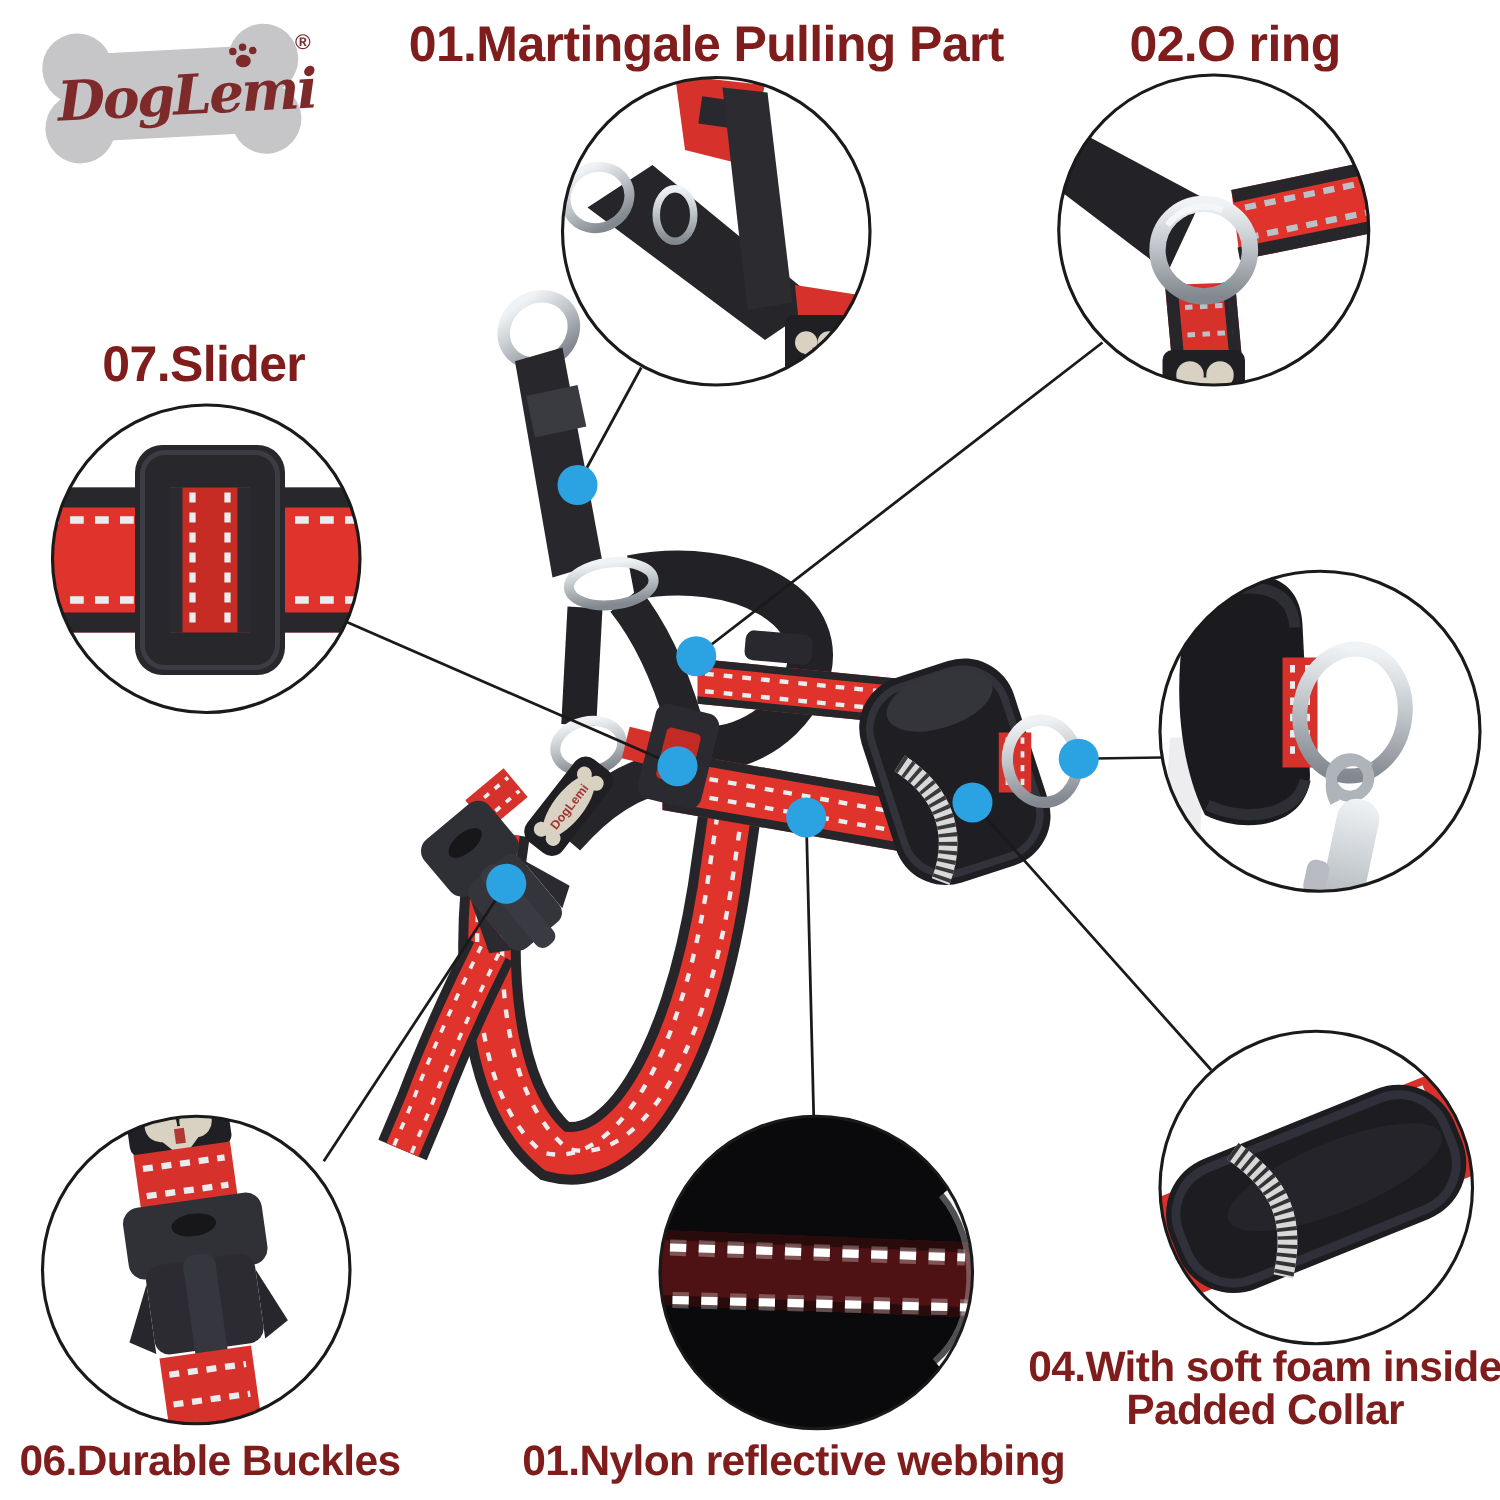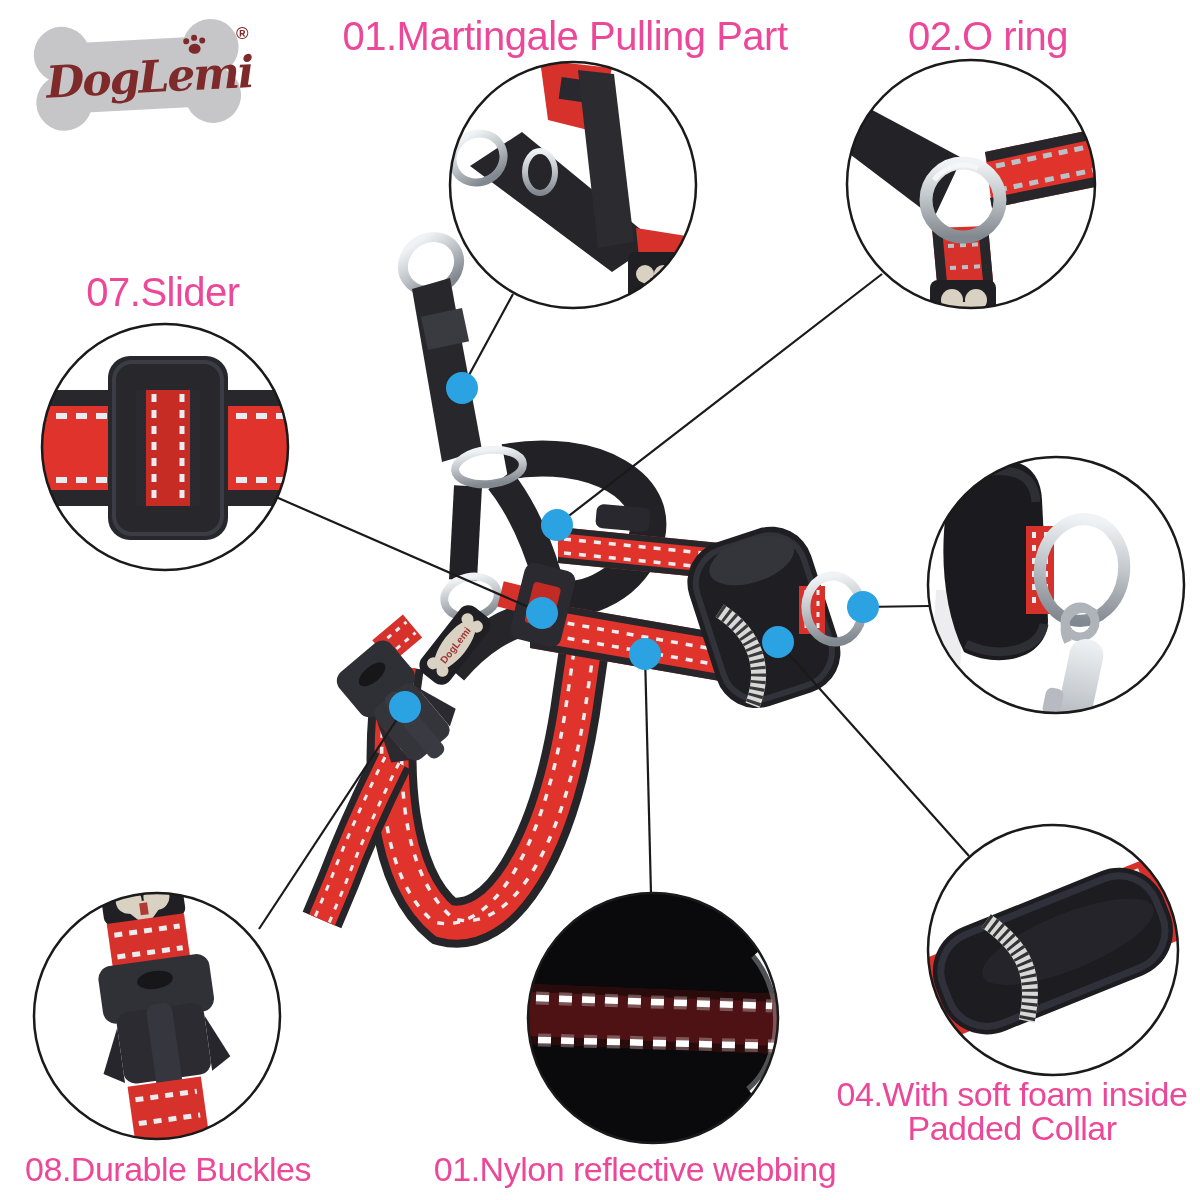--- a/index.html
+++ b/index.html
@@ -1,19 +1,19 @@
 <!DOCTYPE html>
 <html><head>
 <meta charset="utf-8">
 <style>
   html,body{margin:0;padding:0;background:#fff;}
   #canvas{position:relative;width:1200px;height:1200px;background:#fff;overflow:hidden;
           font-family:"Liberation Sans",sans-serif;}
   svg{position:absolute;left:0;top:0;}
-  .lbl{position:absolute;font-weight:400;color:#ec4899;white-space:nowrap;
+  .lbl{position:absolute;font-weight:700;color:#7f1d1d;white-space:nowrap;
        letter-spacing:-0.5px;line-height:1;transform:translateX(-50%);}
   .lbl-big{font-size:40px;}
   .lbl-small{font-size:34px;text-align:center;line-height:1.0;}
   #logo-text{position:absolute;left:46px;top:52px;width:180px;text-align:center;
              font-family:"DejaVu Serif",serif;font-style:italic;font-weight:700;
              font-size:44px;color:#7e2a2b;transform:rotate(-3deg);letter-spacing:-2px;}
   #logo-reg{position:absolute;left:236px;top:24px;font-size:17px;font-weight:700;color:#7e2a2b;}
 </style>
 </head>
 <body>
@@ -318,18 +318,18 @@
   </g>
 </svg>
 
 <div class="lbl lbl-big" style="left:565px;top:16px;">01.Martingale Pulling Part</div>
 <div class="lbl lbl-big" style="left:988px;top:16px;">02.O ring</div>
 <div class="lbl lbl-big" style="left:163px;top:272px;">07.Slider</div>
 <div class="lbl lbl-small" style="left:1012px;top:1077px;">
   <div>04.With soft foam inside</div>
   <div>Padded Collar</div>
 </div>
-<div class="lbl lbl-small" style="left:168px;top:1152px;">08.Durable Buckles</div>
+<div class="lbl lbl-small" style="left:168px;top:1152px;">06.Durable Buckles</div>
 <div class="lbl lbl-small" style="left:635px;top:1152px;">01.Nylon reflective webbing</div>
 
 <div id="logo-text">DogLemi</div>
 <div id="logo-reg">®</div>
 </div>
 
 </body></html>

